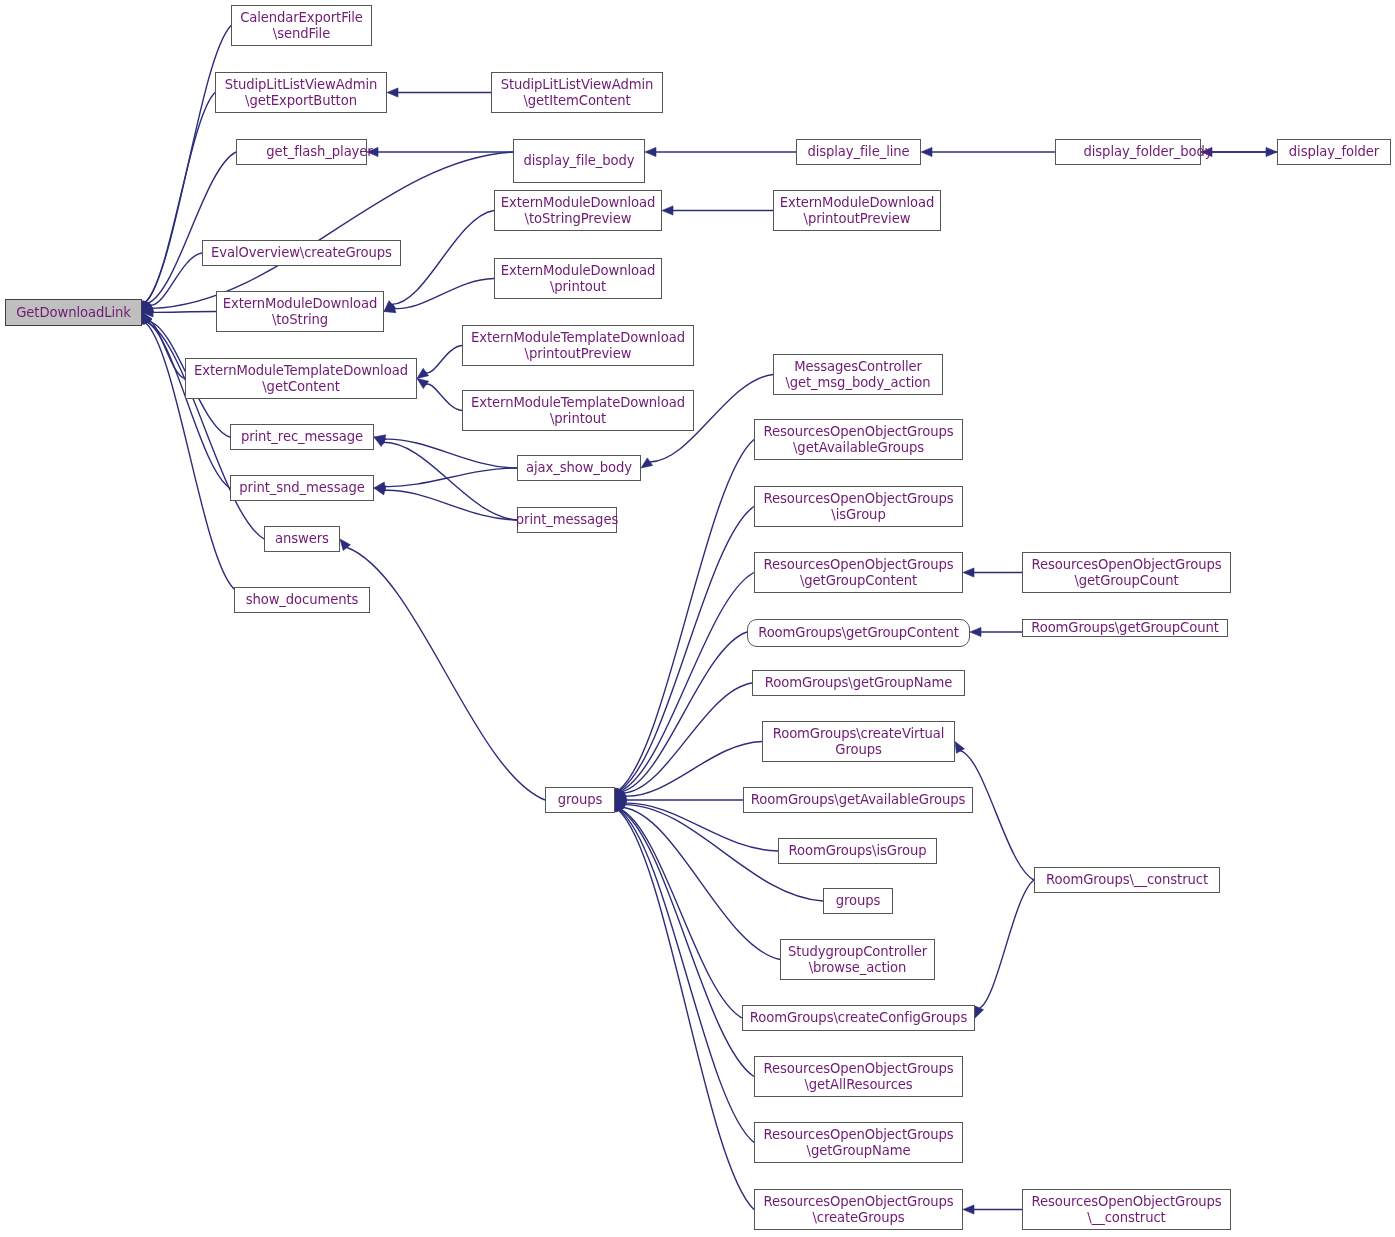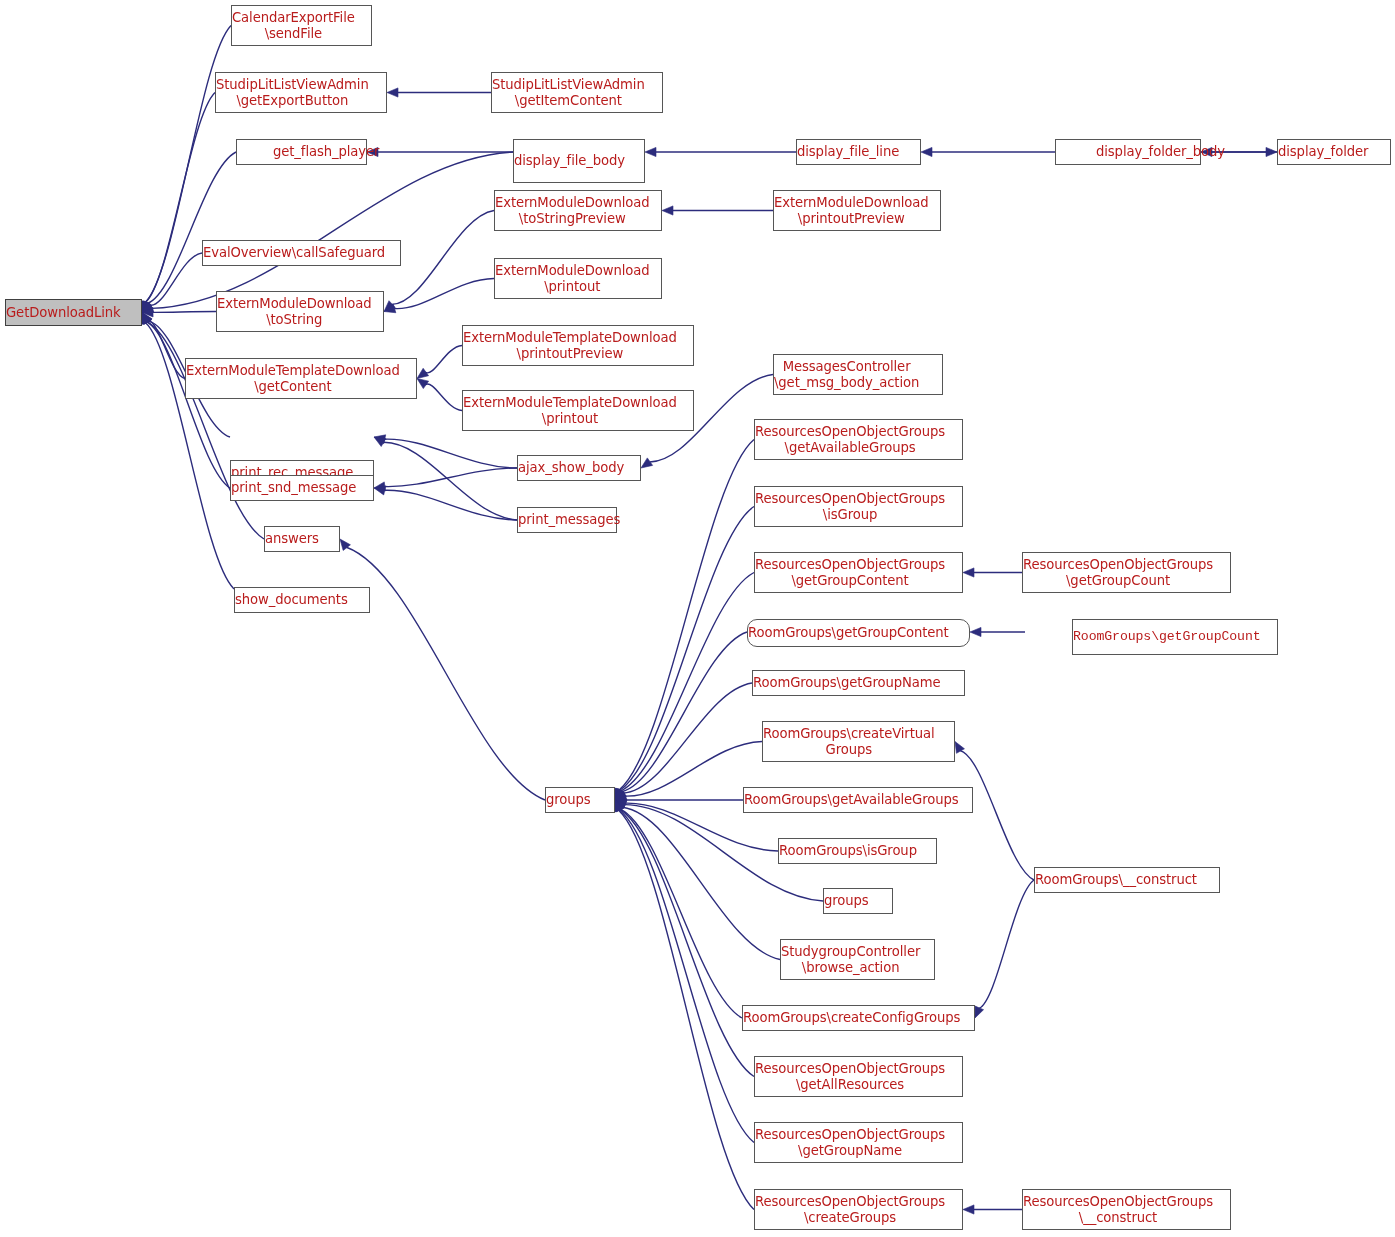--- a/index.html
+++ b/index.html
@@ -32,23 +32,24 @@
   .arrow-head {
     fill: #2C2C7C;
     stroke: #2C2C7C;
     stroke-width: 0.6;
   }
   .node {
     position: absolute;
     box-sizing: border-box;
     border: 1.2px solid #565656;
     background: #ffffff;
-    color: #b91c1c;
+    color: #701a75;
     display: flex;
     align-items: center;
+    justify-content: center;
     text-align: center;
     font-size: 13.2px;
     line-height: 15.4px;
     white-space: pre;
     letter-spacing: -0.1px;
   }
   .node.highlight {
     background: #BFBFBF;
     border-color: #404040;
   }
@@ -163,49 +164,49 @@
 \getItemContent</span></div>
       <div class="node" style="left: 236px; top: 139px; width: 131px; height: 26px; padding-left: 36px;"><span>get_flash_player</span></div>
       <div class="node" style="left: 513px; top: 139px; width: 132px; height: 44px;"><span>display_file_body</span></div>
       <div class="node" style="left: 796px; top: 139px; width: 125px; height: 26px;"><span>display_file_line</span></div>
       <div class="node" style="left: 1055px; top: 139px; width: 146px; height: 26px; padding-left: 40px;"><span>display_folder_body</span></div>
       <div class="node" style="left: 1277px; top: 139px; width: 114px; height: 26px;"><span>display_folder</span></div>
       <div class="node" style="left: 494px; top: 190px; width: 168px; height: 41px;"><span>ExternModuleDownload
 \toStringPreview</span></div>
       <div class="node" style="left: 773px; top: 190px; width: 168px; height: 41px;"><span>ExternModuleDownload
 \printoutPreview</span></div>
-      <div class="node" style="left: 202px; top: 240px; width: 199px; height: 26px;"><span>EvalOverview\callSafeguard</span></div>
+      <div class="node" style="left: 202px; top: 240px; width: 199px; height: 26px;"><span>EvalOverview\createGroups</span></div>
       <div class="node" style="left: 494px; top: 258px; width: 168px; height: 41px;"><span>ExternModuleDownload
 \printout</span></div>
       <div class="node" style="left: 216px; top: 291px; width: 168px; height: 41px;"><span>ExternModuleDownload
 \toString</span></div>
       <div class="node" style="left: 462px; top: 325px; width: 232px; height: 41px;"><span>ExternModuleTemplateDownload
 \printoutPreview</span></div>
       <div class="node" style="left: 185px; top: 358px; width: 232px; height: 41px;"><span>ExternModuleTemplateDownload
 \getContent</span></div>
       <div class="node" style="left: 462px; top: 390px; width: 232px; height: 41px;"><span>ExternModuleTemplateDownload
 \printout</span></div>
       <div class="node" style="left: 773px; top: 354px; width: 170px; height: 41px;"><span>MessagesController
 \get_msg_body_action</span></div>
-      <div class="node" style="left: 230px; top: 424px; width: 144px; height: 26px; margin-top: 36px;"><span>print_rec_message</span></div>
+      <div class="node" style="left: 230px; top: 424px; width: 144px; height: 26px;"><span>print_rec_message</span></div>
       <div class="node" style="left: 754px; top: 419px; width: 209px; height: 41px;"><span>ResourcesOpenObjectGroups
 \getAvailableGroups</span></div>
       <div class="node" style="left: 517px; top: 455px; width: 124px; height: 26px;"><span>ajax_show_body</span></div>
       <div class="node" style="left: 230px; top: 475px; width: 144px; height: 26px;"><span>print_snd_message</span></div>
       <div class="node" style="left: 754px; top: 486px; width: 209px; height: 41px;"><span>ResourcesOpenObjectGroups
 \isGroup</span></div>
       <div class="node" style="left: 517px; top: 507px; width: 100px; height: 26px;"><span>print_messages</span></div>
       <div class="node" style="left: 264px; top: 526px; width: 76px; height: 26px;"><span>answers</span></div>
       <div class="node" style="left: 754px; top: 552px; width: 209px; height: 41px;"><span>ResourcesOpenObjectGroups
 \getGroupContent</span></div>
       <div class="node" style="left: 1022px; top: 552px; width: 209px; height: 41px;"><span>ResourcesOpenObjectGroups
 \getGroupCount</span></div>
       <div class="node" style="left: 234px; top: 576px; width: 136px; height: 26px; margin-top: 11px;"><span>show_documents</span></div>
       <div class="node" style="left: 747px; top: 619px; width: 223px; height: 28px; border-radius: 10px;"><span>RoomGroups\getGroupContent</span></div>
-      <div class="node" style="left: 1072px; top: 619px; width: 206px; height: 36px; font-family: Liberation Mono, monospace;"><span>RoomGroups\getGroupCount</span></div>
+      <div class="node" style="left: 1022px; top: 619px; width: 206px; height: 18px;"><span>RoomGroups\getGroupCount</span></div>
       <div class="node" style="left: 752px; top: 670px; width: 213px; height: 26px;"><span>RoomGroups\getGroupName</span></div>
       <div class="node" style="left: 762px; top: 721px; width: 193px; height: 41px;"><span>RoomGroups\createVirtual
 Groups</span></div>
       <div class="node" style="left: 545px; top: 787px; width: 70px; height: 26px;"><span>groups</span></div>
       <div class="node" style="left: 743px; top: 787px; width: 230px; height: 26px;"><span>RoomGroups\getAvailableGroups</span></div>
       <div class="node" style="left: 778px; top: 838px; width: 159px; height: 26px;"><span>RoomGroups\isGroup</span></div>
       <div class="node" style="left: 1034px; top: 867px; width: 186px; height: 26px;"><span>RoomGroups\__construct</span></div>
       <div class="node" style="left: 823px; top: 888px; width: 70px; height: 26px;"><span>groups</span></div>
       <div class="node" style="left: 780px; top: 939px; width: 155px; height: 41px;"><span>StudygroupController
 \browse_action</span></div>

